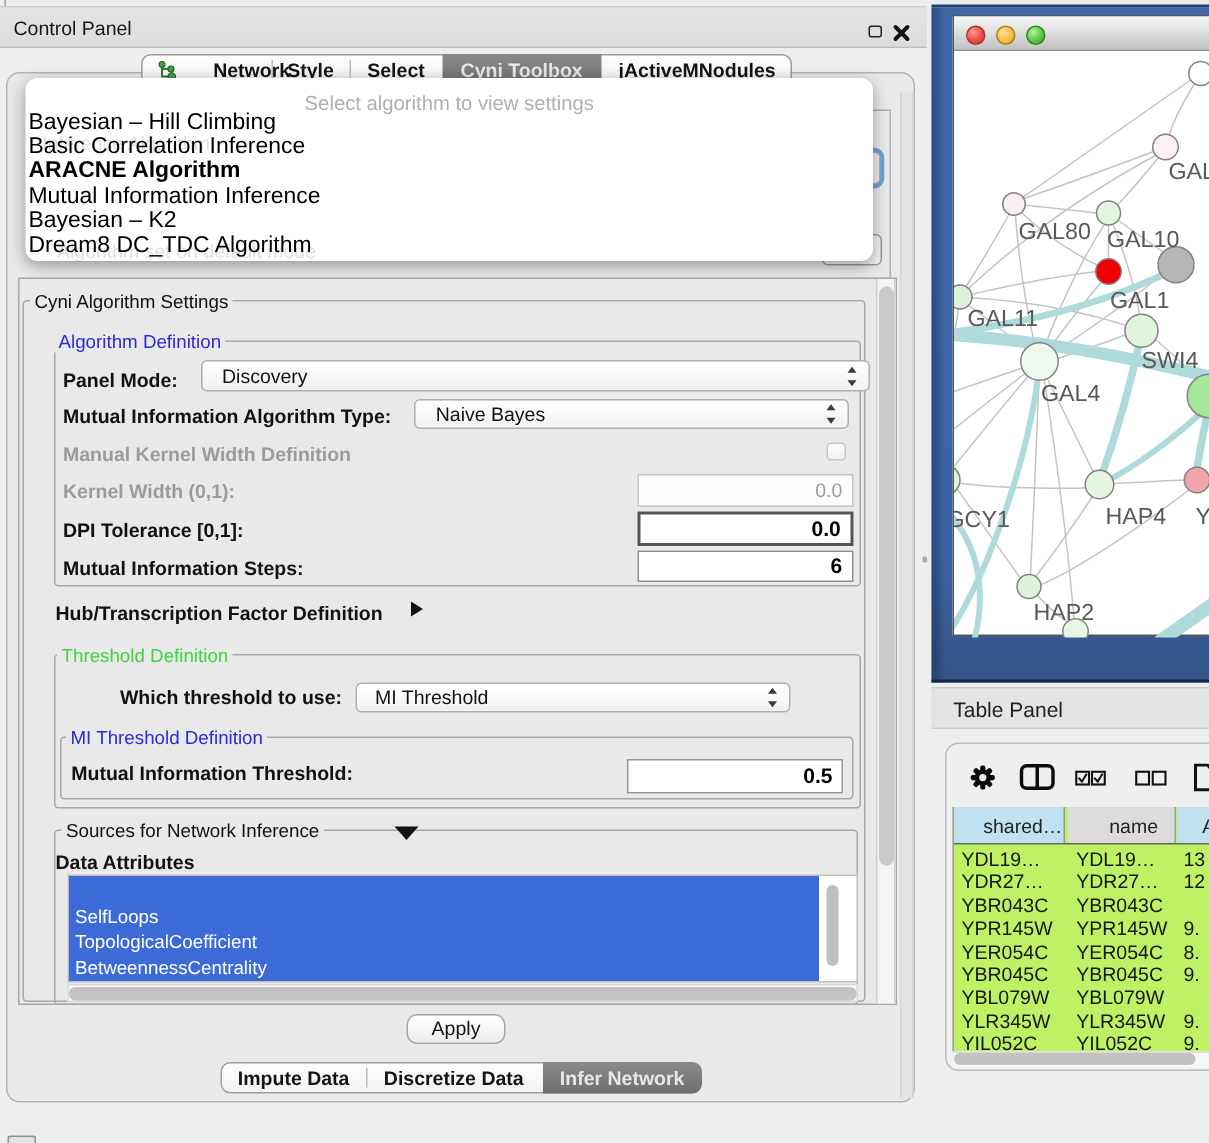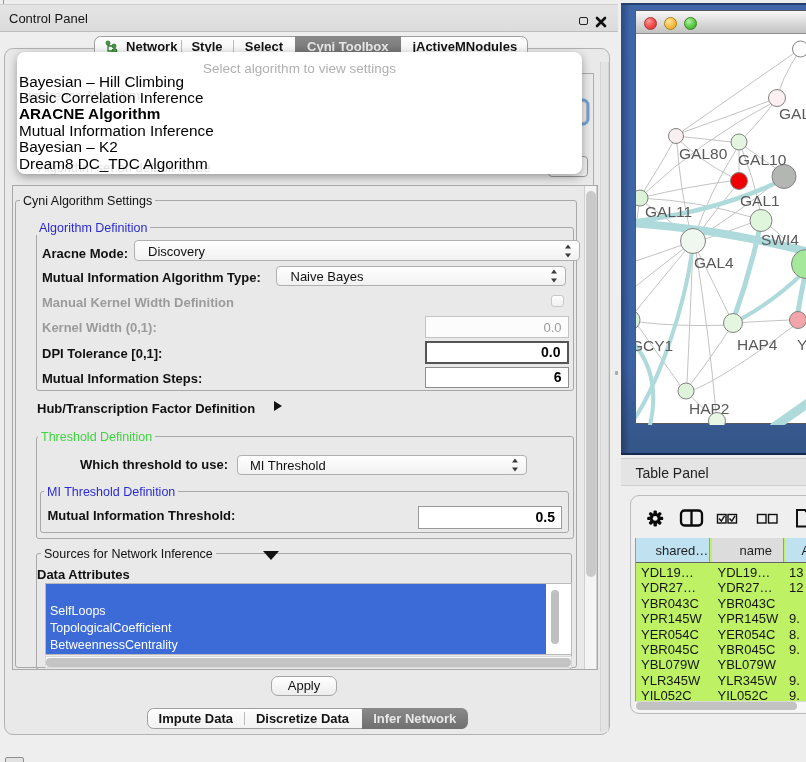--- a/index.html
+++ b/index.html
@@ -32,21 +32,21 @@
   <svg class="abs" style="left:595px;top:11px" width="12" height="12" viewBox="0 0 12 12">
     <path d="M2 2 L10 10 M10 2 L2 10" stroke="#111" stroke-width="2.6" stroke-linecap="round"></path>
   </svg>
 </div>
 
 <div class="abs" style="left:4px;top:48px;width:606px;height:687px;background:#e9e9e9;border:1px solid #b2b2b2;border-radius:9px;box-sizing:border-box"></div>
 
 <div class="abs" style="left:600px;top:62px;width:9px;height:670px;background:#e3e3e3;border-left:1px solid #d4d4d4;border-right:1px solid #d4d4d4;box-sizing:border-box"></div>
 
 <div class="seg" style="left:93.5px;top:35.5px;width:434.5px;height:22px">
-  <div class="it" style="left:0;width:86.5px;padding-left:28px;box-sizing:border-box">Network</div>
+  <div class="it" style="left:16px;width:86.5px;padding-left:28px;box-sizing:border-box">Network</div>
   <svg class="abs" style="left:9px;top:3px" width="15" height="15" viewBox="0 0 15 15">
     <path d="M4 3 L4 11 L10 11 M4 6 L9 6" stroke="#2e7d32" stroke-width="1.3" fill="none"></path>
     <circle cx="4" cy="3" r="2" fill="#43a047" stroke="#1b5e20" stroke-width="0.7"></circle>
     <circle cx="10" cy="6" r="2" fill="#43a047" stroke="#1b5e20" stroke-width="0.7"></circle>
     <circle cx="10.5" cy="11" r="2.5" fill="#43a047" stroke="#1b5e20" stroke-width="0.7"></circle>
   </svg>
   <div class="sep" style="left:86.5px"></div>
   <div class="it" style="left:86.5px;width:52px">Style</div>
   <div class="sep" style="left:138.5px"></div>
   <div class="it" style="left:138.5px;width:62px">Select</div>
@@ -62,21 +62,21 @@
 
 <div class="abs" style="left:584px;top:186px;width:13px;height:483px;background:#f4f4f4;border-left:1px solid #cfcfcf;border-right:1px solid #cfcfcf;box-sizing:border-box"></div>
 <div class="abs" style="left:585.5px;top:191px;width:10px;height:386px;background:#c9c9c9;border-radius:5px"></div>
 
 <div class="gbox" style="left:15px;top:200px;width:562px;height:468px"></div>
 <div class="gtitle" style="left:20px;top:194px;color:#111">Cyni Algorithm Settings</div>
 
 <div class="gbox" style="left:36px;top:227px;width:538px;height:164px"></div>
 <div class="gtitle" style="left:36px;top:221px;color:#2b2bd0">Algorithm Definition</div>
 
-<div class="lbl abs" style="left:42px;top:245.5px">Aracne Mode:</div>
+<div class="lbl abs" style="left:42px;top:245.5px">Panel Mode:</div>
 <div class="combo" style="left:134px;top:240px;width:446px;height:21px">
     <span class="ctext" style="left:13px">Discovery</span>
     <span class="spin"></span>
   </div>
 
 <div class="lbl abs" style="left:42px;top:270px">Mutual Information Algorithm Type:</div>
 <div class="combo" style="left:275.5px;top:266px;width:290px;height:20px">
     <span class="ctext" style="left:14px">Naive Bayes</span>
     <span class="spin"></span>
   </div>

